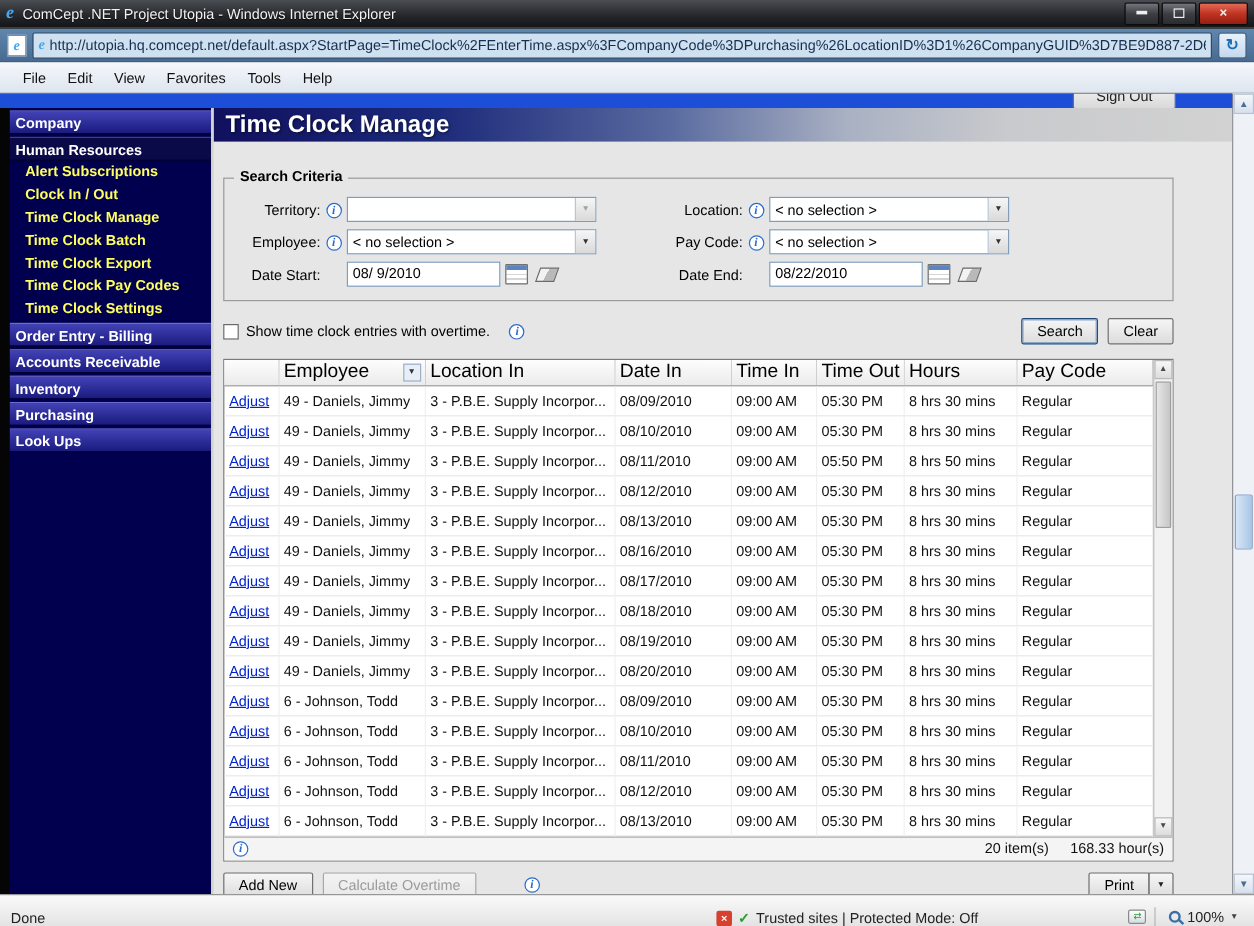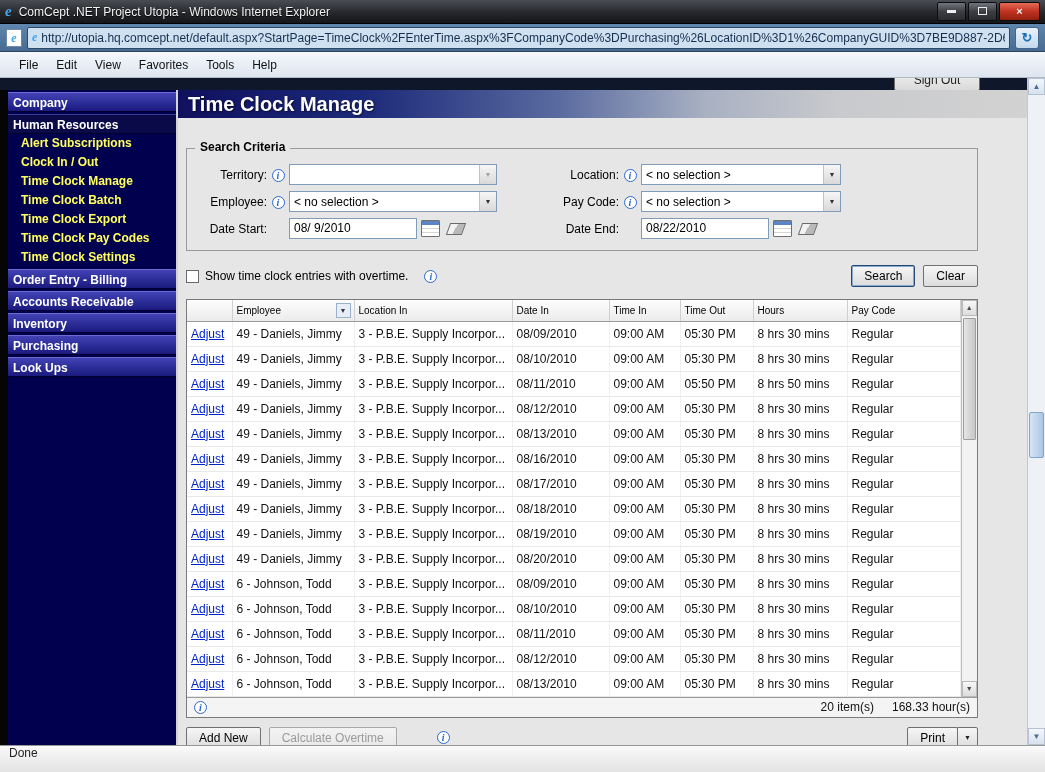--- a/index.html
+++ b/index.html
@@ -33,21 +33,21 @@
   .viewport { position:absolute; top:78px; left:0; right:0; bottom:27px; display:flex; }
   .pagearea { flex:1; position:relative; background:#0a0a0a; overflow:hidden; }
   .v-scroll { width:18px; background:#eef1f6; border-left:1px solid #c2c8d0; display:flex; flex-direction:column; }
   .vs-btn { height:17px; background:linear-gradient(#f4f7fa,#d7e1ec); border:1px solid #b4c2d4; color:#4a6d94; font-size:8px; text-align:center; line-height:15px; }
   .vs-btn.up::before { content:"▲"; }
   .vs-btn.down::before { content:"▼"; }
   .vs-track { flex:1; position:relative; }
   .vs-thumb { position:absolute; left:1px; right:1px; top:317px; height:46px; background:linear-gradient(90deg,#d7e5f6,#aac6e6); border:1px solid #84a4c8; border-radius:2px; }
 
   
-  .page-top { height:12px; background:#0f172a; position:relative; overflow:hidden; }
+  .page-top { height:12px; background:#1d4ed8; position:relative; overflow:hidden; }
   .signout-btn { position:absolute; right:47px; top:-9px; width:86px; height:22px; background:linear-gradient(#f4f4f4,#d9d9d9); border:1px solid #6e6e6e; border-radius:2px; text-align:center; line-height:20px; color:#222; }
 
   
   .page-flex { display:flex; height:calc(100% - 12px); }
   .sidebar { width:176px; background:#050505; padding-left:8px; }
   .sidebar-inner { background:#00004e; height:100%; overflow:hidden; }
   .sb-header { height:20px; line-height:20px; margin-top:2px; padding-left:5px; color:#fff; font-weight:bold;
     background:linear-gradient(#4242b6,#1a1a7e); border-top:1px solid #6b6bd0; border-bottom:1px solid #000030; white-space:nowrap; }
   .sb-header.selected { background:#0a0a48; border-top:1px solid #3a3a9a; }
   .sb-link { height:19px; line-height:19px; padding-left:13px; color:#ffff5e; font-weight:bold; white-space:nowrap; }
@@ -88,21 +88,21 @@
   .spacer { flex:1; }
   .btn { height:22px; padding:0 12px; background:linear-gradient(#f6f6f6,#dcdcdc); border:1px solid #707070; border-radius:2px; font-size:12px; color:#000; text-align:center; line-height:20px; font-family:"Liberation Sans", sans-serif; }
   .btn + .btn { margin-left:8px; }
   .btn.default { border:1px solid #234a77; box-shadow:inset 0 0 0 1px #8aa8cc; }
   .btn.disabled { color:#9b9b9b; border-color:#a8a8a8; background:linear-gradient(#f3f3f3,#e8e8e8); }
 
   
   .grid { width:792px; border:1px solid #7a7a7a; background:#fff; }
   .grid-body { display:flex; }
   table.tc { border-collapse:collapse; table-layout:fixed; width:773px; }
-  table.tc th { height:21px; background:linear-gradient(#fdfdfd,#ebebeb); border-right:1px solid #cfcfcf; border-bottom:1px solid #9a9a9a; font-weight:normal; text-align:left; padding:0 4px; position:relative; white-space:nowrap; overflow:hidden; font-size:10px; }
+  table.tc th { height:21px; background:linear-gradient(#fdfdfd,#ebebeb); border-right:1px solid #cfcfcf; border-bottom:1px solid #9a9a9a; font-weight:normal; text-align:left; padding:0 4px; position:relative; white-space:nowrap; overflow:hidden; font-size:16px; }
   table.tc td { height:25px; border-bottom:1px solid #e9e9e9; border-right:1px solid #f0f0f0; padding:0 4px; white-space:nowrap; overflow:hidden; font-size:12px; color:#111; }
   a.adjust { color:#0023cc; text-decoration:underline; cursor:pointer; }
   .sort-box { position:absolute; right:3px; top:3px; width:15px; height:15px; background:#e8eef6; border:1px solid #9ab0cc; color:#334; font-size:7px; text-align:center; line-height:13px; }
   .sort-box::before { content:"▼"; }
   .grid-vscroll { width:17px; background:#f2f2f2; border-left:1px solid #bdbdbd; display:flex; flex-direction:column; }
   .gs-btn { height:16px; background:linear-gradient(#f8f8f8,#dcdcdc); border:1px solid #b9b9b9; color:#4a4a4a; font-size:7px; text-align:center; line-height:14px; }
   .gs-btn.up::before { content:"▲"; }
   .gs-btn.down::before { content:"▼"; }
   .gs-track { flex:1; position:relative; }
   .gs-thumb { position:absolute; left:1px; right:1px; top:2px; height:122px; background:linear-gradient(90deg,#e6e6e6,#c6c6c6); border:1px solid #9e9e9e; border-radius:1px; }
@@ -110,21 +110,21 @@
   .foot-right { margin-left:auto; display:flex; gap:18px; color:#111; }
 
   
   .actions { width:792px; display:flex; align-items:center; margin-top:9px; }
   .actions .info-icon { margin-left:40px; }
   .print-btn { margin-left:0; }
   .print-arrow { width:21px; height:22px; margin-left:-1px; background:linear-gradient(#f6f6f6,#dcdcdc); border:1px solid #707070; border-radius:0 2px 2px 0; color:#222; font-size:7px; text-align:center; line-height:20px; }
   .print-arrow::before { content:"▼"; }
 
   
-  .statusbar { position:absolute; bottom:0; left:0; right:0; height:27px; background:linear-gradient(#fafafa,#e3e3e3); border-top:1px solid #979797; display:flex; align-items:flex-start; padding:0 9px; color:#222;flex-direction:column; }
+  .statusbar { position:absolute; bottom:0; left:0; right:0; height:27px; background:linear-gradient(#fafafa,#e3e3e3); border-top:1px solid #979797; display:flex; align-items:flex-end; padding:0 9px; color:#222; }
   .status-text { flex:0 0 588px; }
   .zone-cluster { display:flex; align-items:center; gap:5px; }
   .red-badge { width:13px; height:13px; background:#d8402e; border-radius:2px; color:#fff; font-size:9px; font-weight:bold; text-align:center; line-height:13px; }
   .red-badge::before { content:"×"; }
   .check-ic { color:#2f9e2f; font-weight:bold; font-size:12px; }
   .check-ic::before { content:"✓"; }
   .flexgap { flex:1; }
   .right-cluster { display:flex; align-items:center; gap:7px;margin-top:40px; }
   .net-icon { width:15px; height:12px; border:1px solid #8a8a8a; border-radius:2px; background:linear-gradient(#fdfdfd,#d7dde5); color:#2f9e2f; font-size:8px; text-align:center; line-height:10px; }
   .net-icon::before { content:"⇄"; }

